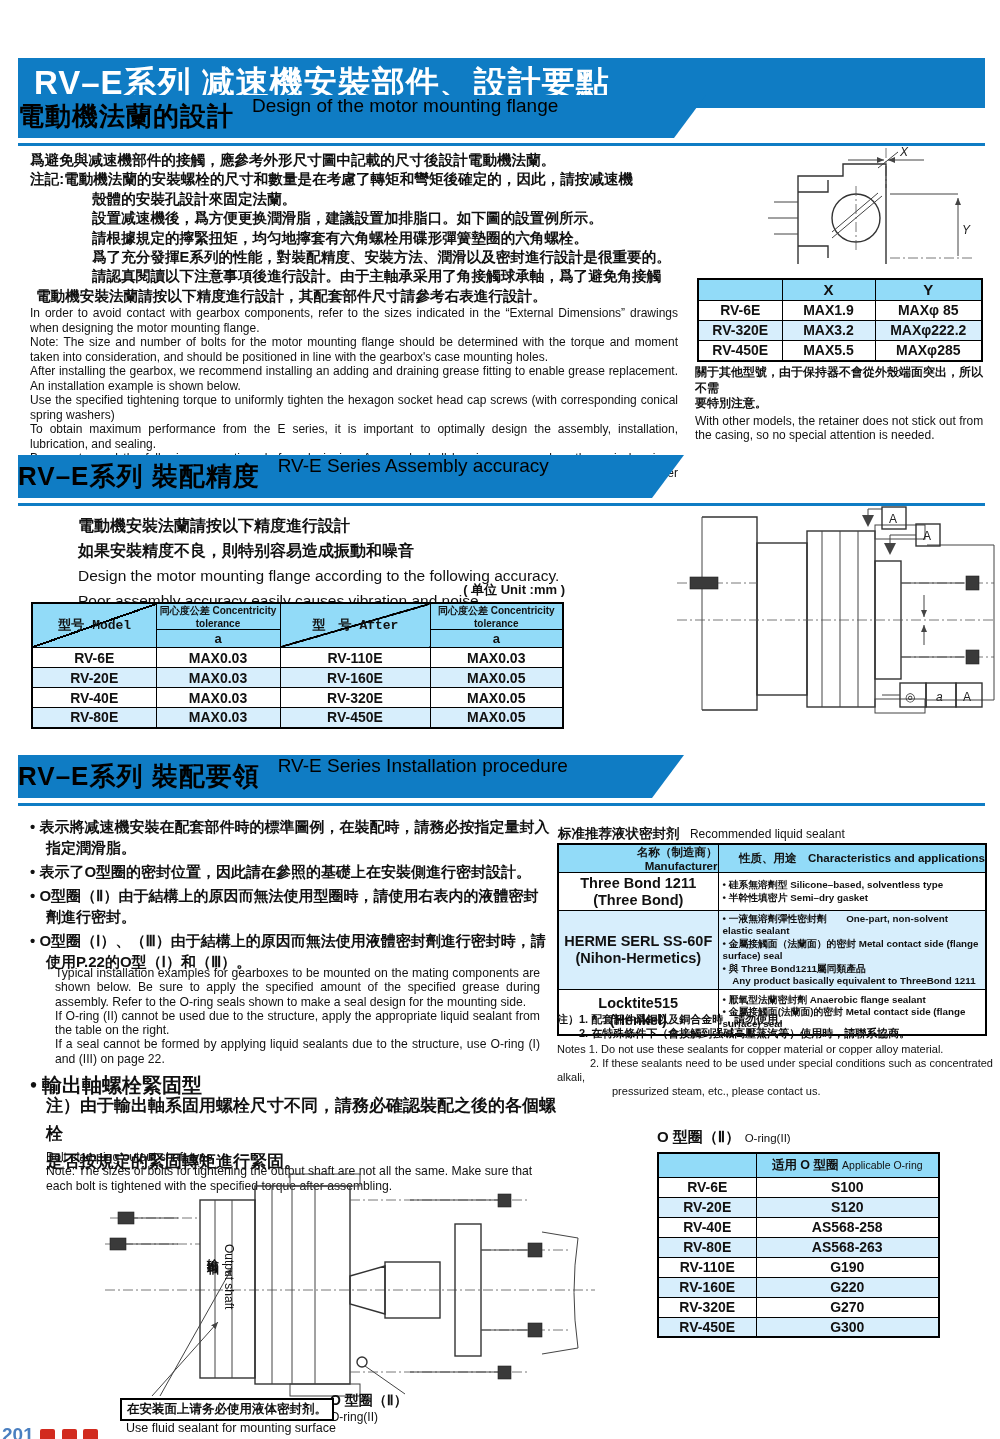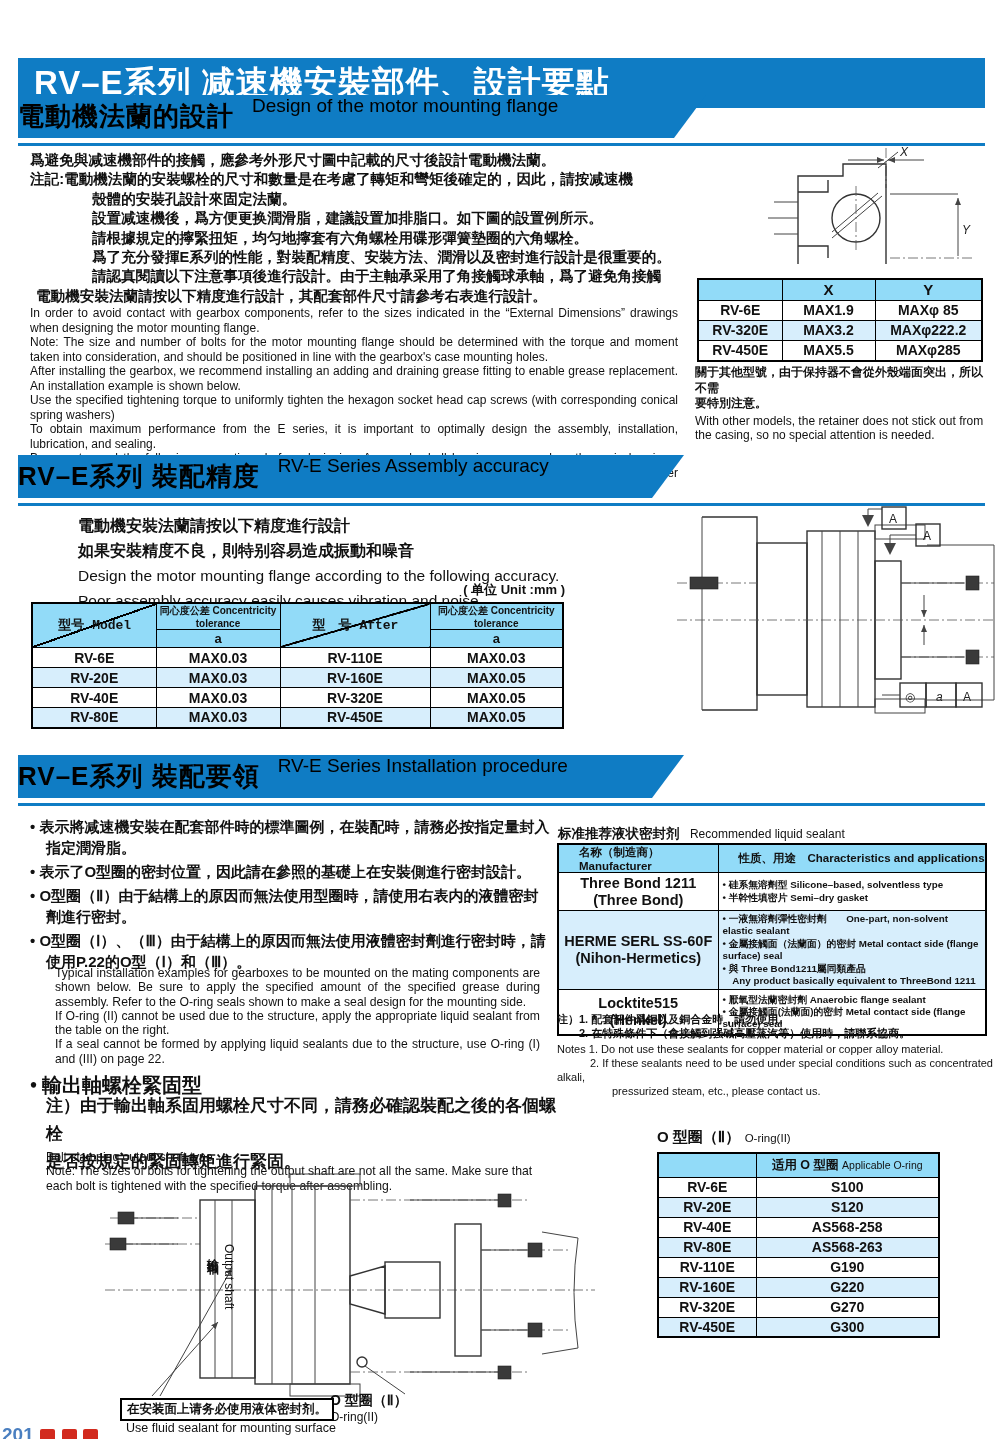--- a/index.html
+++ b/index.html
@@ -41,21 +41,21 @@
   .diag span{font-size:13px;font-weight:700;padding:0 3px 2px 4px;display:inline-block;}
 
   .xy-tbl{width:284px;font-size:14px;font-weight:600;}
   .xy-tbl .hd{font-size:15px;font-weight:700;}
 
   .acc-tbl{width:531px;font-size:14px;font-weight:600;}
   .acc-tbl .tol{font-size:10px;font-weight:700;}
   .acc-tbl .suba{font-size:13px;font-weight:700;}
 
   .seal-tbl{width:428px;}
-  .seal-tbl .hd{font-size:11.5px;font-weight:700;text-align:left;padding-left:20px;}
+  .seal-tbl .hd{font-size:11.5px;font-weight:700;text-align:right;padding-left:20px;}
   .seal-name{font-size:14.5px;font-weight:600;line-height:17px;}
   .seal-desc{font-size:9.8px;line-height:12.4px;text-align:left !important;padding:2px 4px;font-weight:600;}
 
   .oring-tbl{width:281px;font-size:14px;font-weight:600;}
   .oring-tbl .hd{font-size:12.5px;font-weight:700;}
   .oring-tbl .hd .sm{font-size:10.5px;font-weight:400;}
 
   
   .s2-zh{font-size:16px;font-weight:700;line-height:25px;}
   .s2-en{font-size:15.5px;line-height:25px;}

